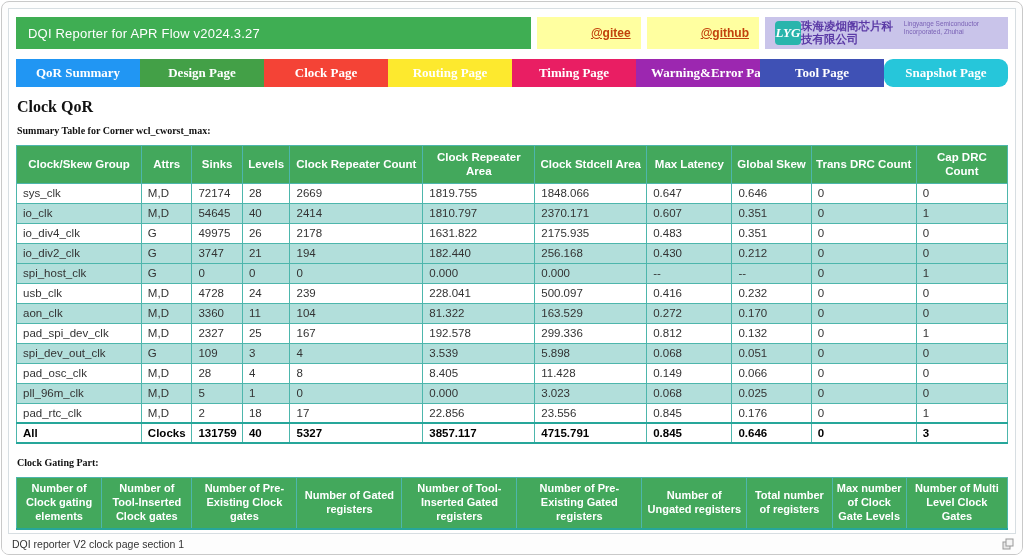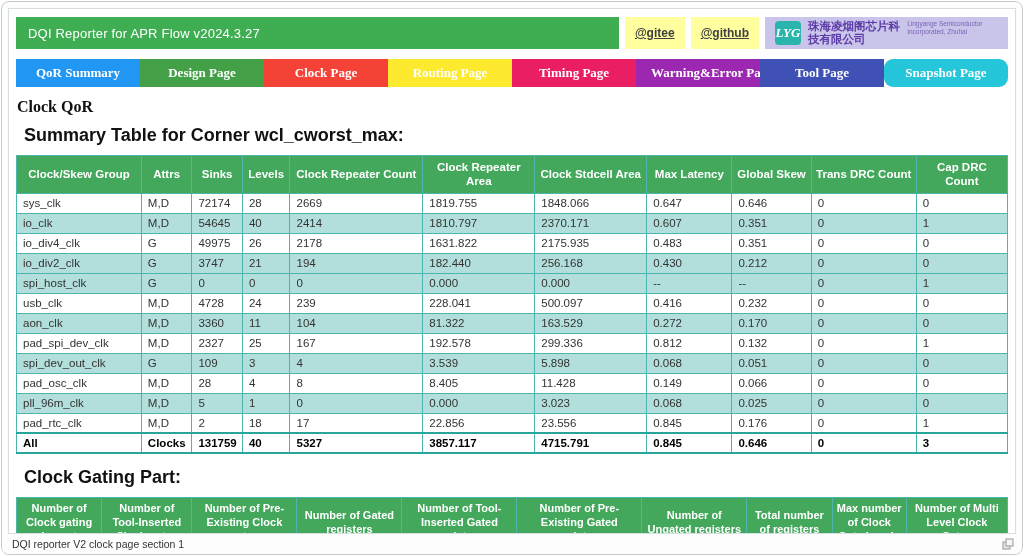--- a/index.html
+++ b/index.html
@@ -17,44 +17,44 @@
   .topbar { display: flex; align-items: stretch; height: 32px; gap: 6px; }
   .title-bar {
     flex: 1; background: #3fae53; color: #ffffff; font-weight: normal;
     font-size: 13px; display: flex; align-items: center; padding-left: 12px;
     letter-spacing: .2px;
   }
   .badge {
     background: #ffffa0; display: flex; align-items: center; padding: 0 10px;
     font-size: 12px; font-weight: bold;
   }
-  .badge a { color: #404040; text-decoration: underline; }
+  .badge a { color: #c2410c; text-decoration: underline; margin-left: 44px; }
   .logo-box {
-    background: #c9c4ea; display: flex; align-items: center; gap: 7px;
+    background: #c9c4ea; display: flex; align-items: center; 
     padding: 0 10px; width: 243px;
   }
   .logo-mark {
     width: 26px; height: 24px; background: #29b5ac; border-radius: 4px;
     color: #ffffff; font-weight: bold; font-style: italic; font-size: 13px;
     display: flex; align-items: center; justify-content: center;
     font-family: "Liberation Serif", serif; flex: 0 0 auto;
   }
   .logo-text { display: flex; line-height: 1.1; }
   .logo-cn { color: #5b3aa6; font-weight: bold; font-size: 11.5px; font-family: "Liberation Serif", serif; }
   .logo-en { color: #7a62b5; font-size: 6.5px; }
   
   .tab-bar { display: flex; height: 28px; margin-top: 10px; }
   .tab {
     flex: 1 1 12.5%; border: none; color: #ffffff; font-weight: bold;
     font-size: 13px; font-family: "Liberation Serif", serif; cursor: pointer;
     white-space: nowrap; overflow: hidden;
   }
   
   .h-main { font-family: "Liberation Serif", serif; font-size: 16px; font-weight: bold; color: #111; margin: 11px 0 2px 1px; }
-  .h-sub  { font-family: Liberation Sans, sans-serif; font-size: 18px; font-weight: bold; color: #111; margin: 9px 0 9px 8px; }
+  .h-sub  { font-family: Liberation Serif, serif; font-size: 10px; font-weight: bold; color: #111; margin: 9px 0 9px 1px; }
   
   table { width: 100%; border-collapse: collapse; table-layout: fixed; }
   th {
     background: #43a85c; color: #ffffff; font-size: 11.5px; font-weight: bold;
     border: 1px solid #4db6ac; padding: 4px 4px; text-align: center; line-height: 1.25;
   }
   td {
     font-size: 11.5px; color: #333333; border: 1px solid #4db6ac;
     padding: 3px 6px; height: 20px; text-align: left; background: #ffffff;
     overflow: hidden; white-space: nowrap;

